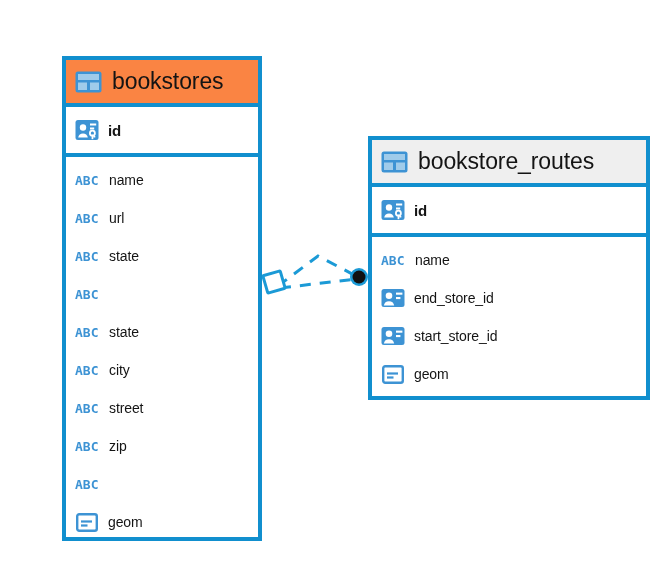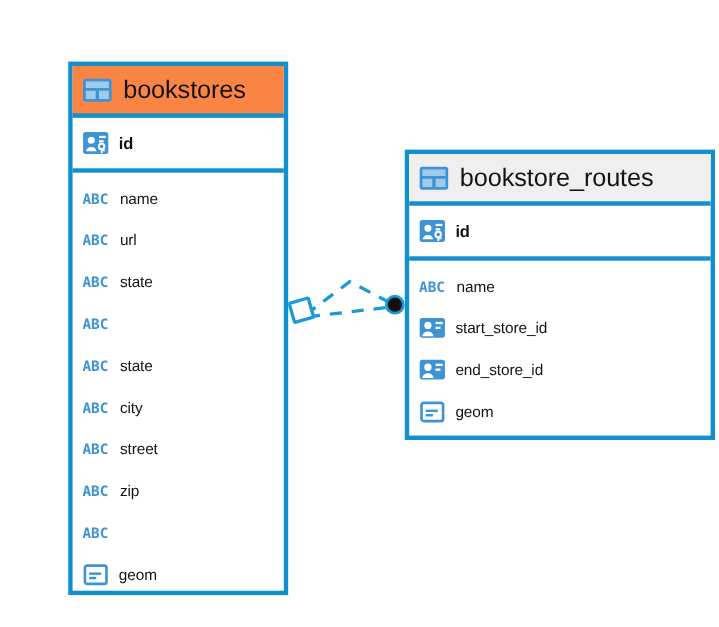--- a/index.html
+++ b/index.html
@@ -273,32 +273,32 @@
       </div>
 
       <div class="field-row">
         <svg class="ficon" viewBox="0 0 24 24">
           <rect x="0.5" y="3" width="23" height="18" rx="2.5" fill="#3D93D4"></rect>
           <circle cx="8" cy="9.8" r="3.3" fill="#ffffff"></circle>
           <path d="M 2.8 19.6 a 5.3 5.3 0 0 1 10.4 0 z" fill="#ffffff"></path>
           <rect x="15" y="6.6" width="6.4" height="2.1" fill="#ffffff"></rect>
           <rect x="15" y="11" width="4.4" height="2.1" fill="#ffffff"></rect>
         </svg>
-        <span class="field-name">start_store_id</span>
+        <span class="field-name">end_store_id</span>
       </div>
 
       <div class="field-row">
         <svg class="ficon" viewBox="0 0 24 24">
           <rect x="0.5" y="3" width="23" height="18" rx="2.5" fill="#3D93D4"></rect>
           <circle cx="8" cy="9.8" r="3.3" fill="#ffffff"></circle>
           <path d="M 2.8 19.6 a 5.3 5.3 0 0 1 10.4 0 z" fill="#ffffff"></path>
           <rect x="15" y="6.6" width="6.4" height="2.1" fill="#ffffff"></rect>
           <rect x="15" y="11" width="4.4" height="2.1" fill="#ffffff"></rect>
         </svg>
-        <span class="field-name">end_store_id</span>
+        <span class="field-name">start_store_id</span>
       </div>
 
       <div class="field-row">
         <svg class="ficon" viewBox="0 0 24 24">
           <rect x="2.2" y="4.2" width="19.6" height="16.6" rx="2" fill="#ffffff" stroke="#3D93D4" stroke-width="2.4"></rect>
           <rect x="6" y="10.4" width="11" height="2.2" fill="#3D93D4"></rect>
           <rect x="6" y="14.4" width="6.5" height="2.2" fill="#3D93D4"></rect>
         </svg>
         <span class="field-name">geom</span>
       </div>

